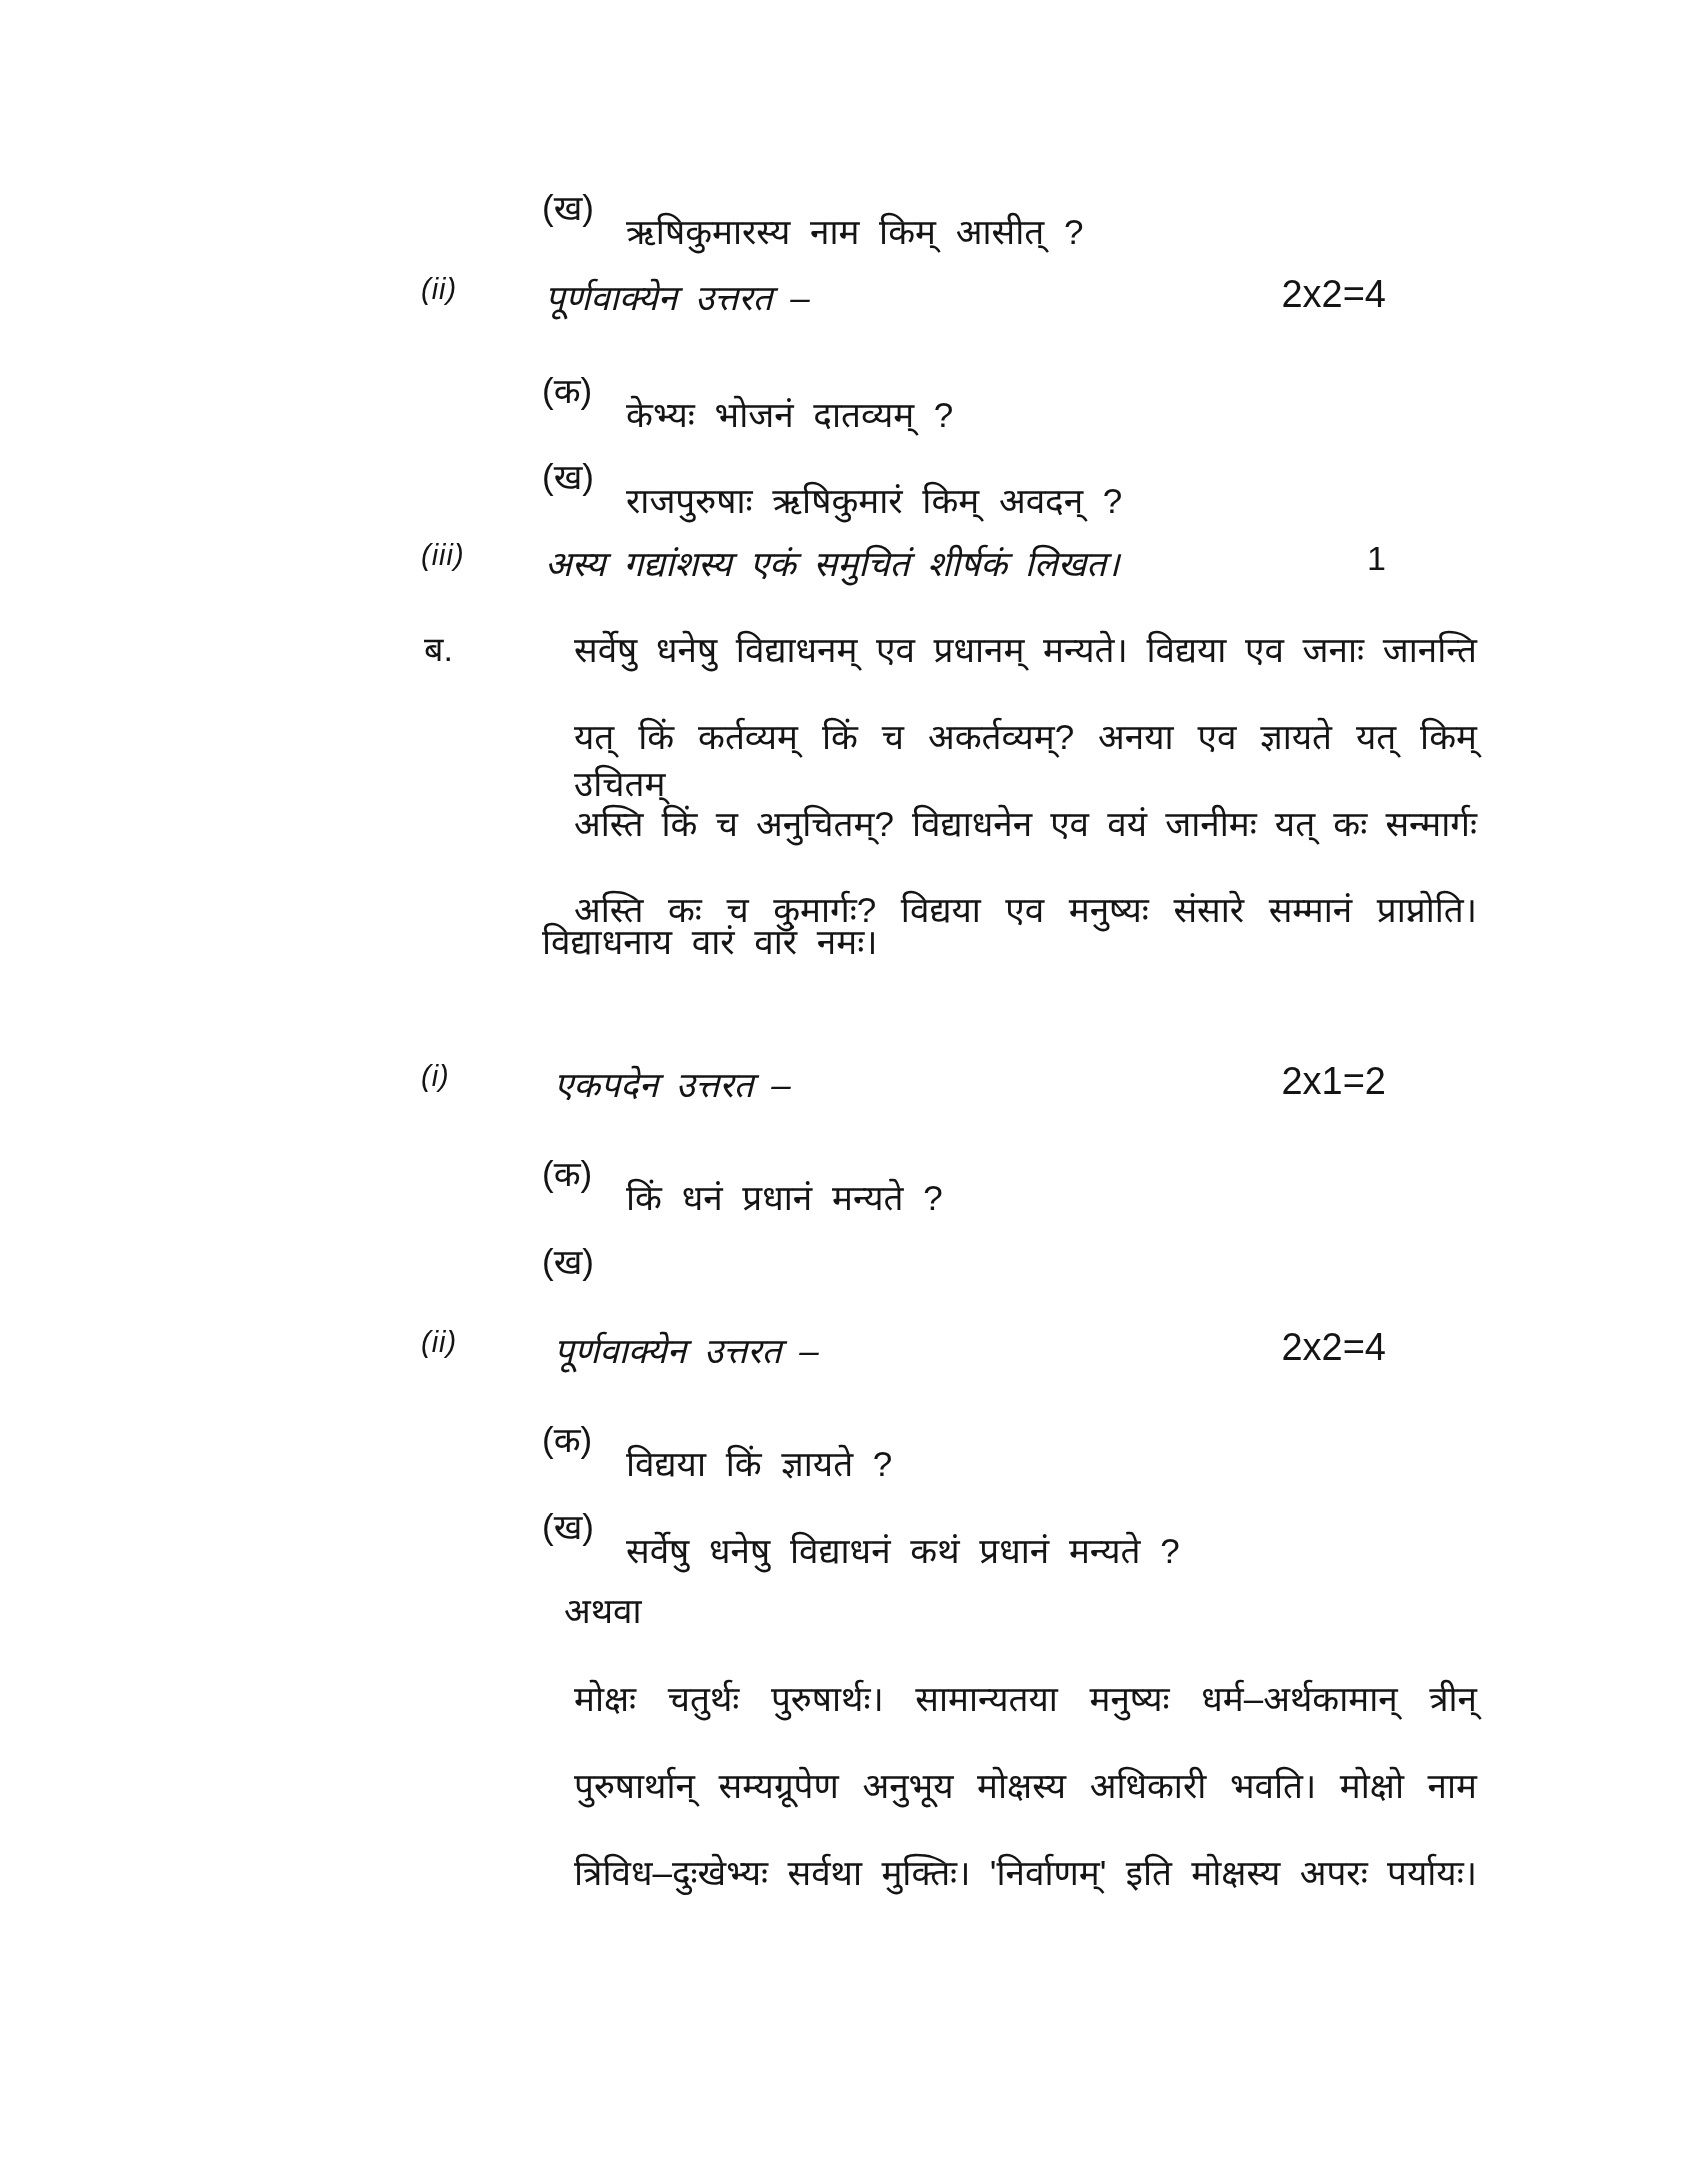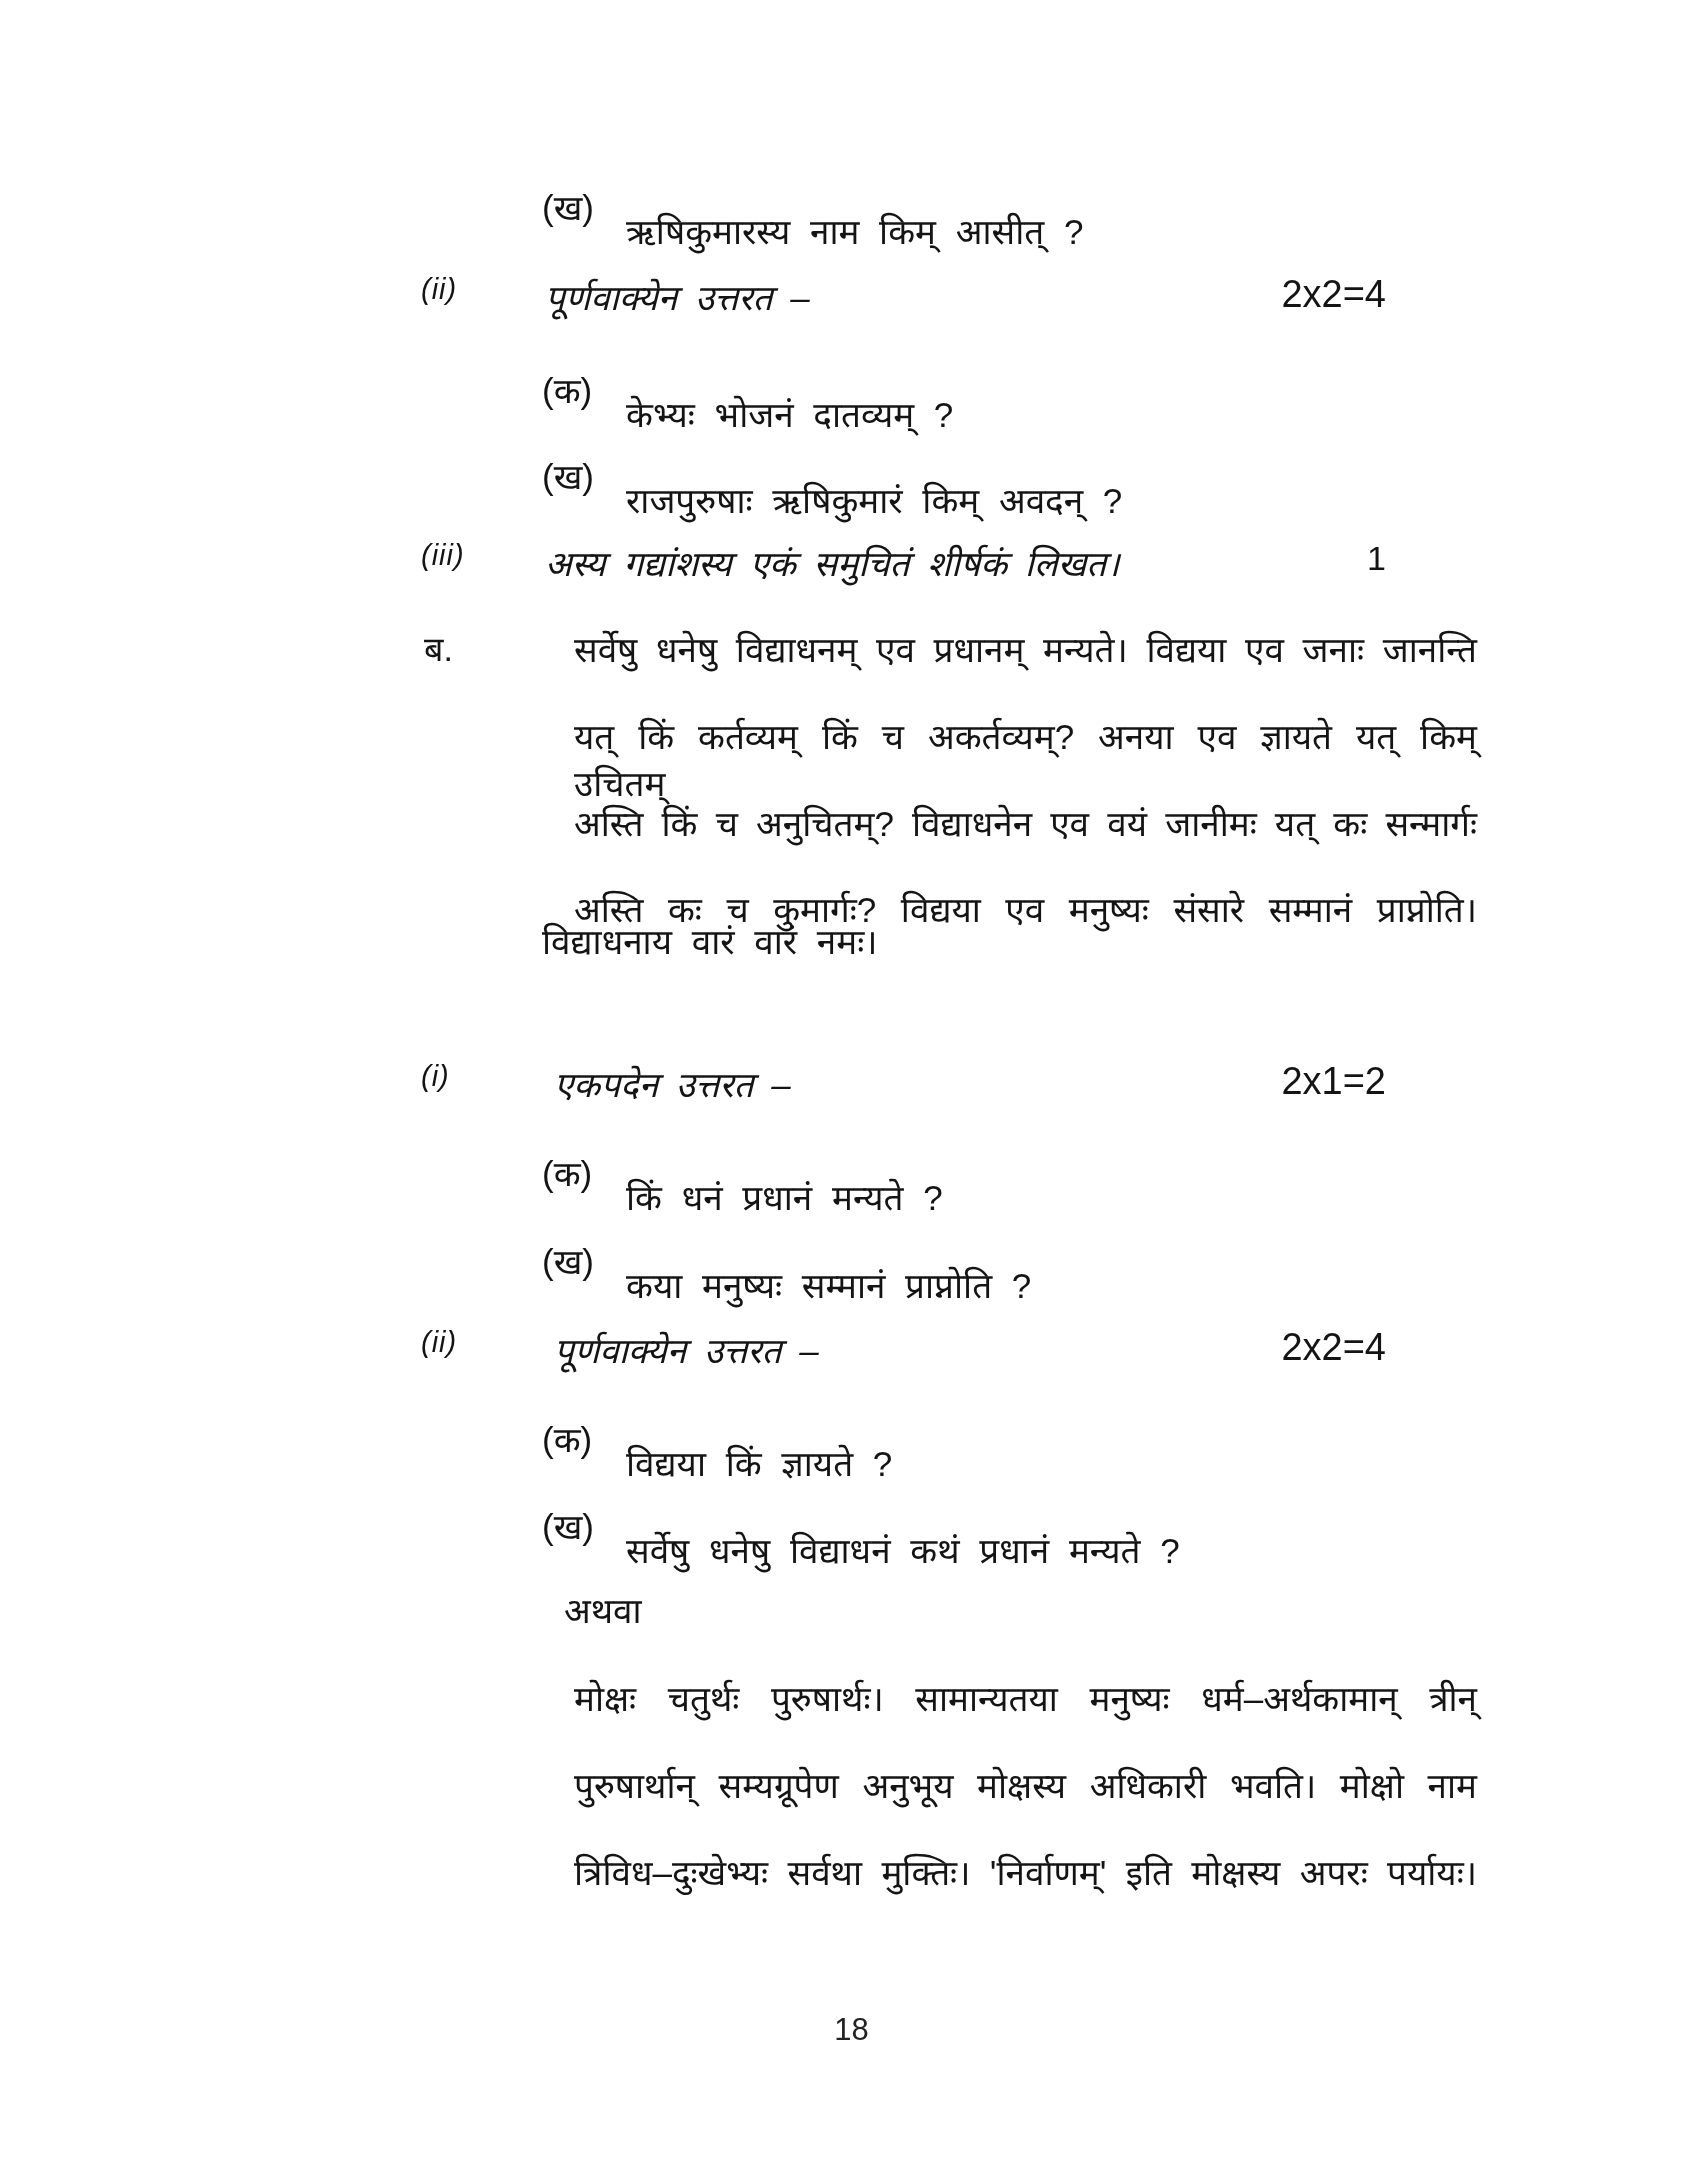--- a/index.html
+++ b/index.html
@@ -107,21 +107,20 @@
     <span class="marker">(i)</span>
     <span class="title" style="left:554px">एकपदेन उत्तरत –</span>
     <span class="marks">2x1=2</span>
   </div>
   <div class="row" style="top:1149px">
     <span class="sublabel">(क)</span>
     <span class="qtext">किं धनं प्रधानं मन्यते ?</span>
   </div>
   <div class="row" style="top:1237px">
     <span class="sublabel">(ख)</span>
-    <span class="qtext">कया मनुष्यः सम्मानं प्राप्नोति ?</span>
   </div>
 
   <div class="row" style="top:1326px">
     <span class="marker">(ii)</span>
     <span class="title" style="left:554px">पूर्णवाक्येन उत्तरत –</span>
     <span class="marks">2x2=4</span>
   </div>
   <div class="row" style="top:1415px">
     <span class="sublabel">(क)</span>
     <span class="qtext">विद्यया किं ज्ञायते ?</span>
@@ -138,18 +137,15 @@
   <div class="row" style="top:1674px">
     <span class="pline">मोक्षः चतुर्थः पुरुषार्थः। सामान्यतया मनुष्यः धर्म–अर्थकामान् त्रीन्</span>
   </div>
   <div class="row" style="top:1761px">
     <span class="pline">पुरुषार्थान् सम्यग्रूपेण अनुभूय मोक्षस्य अधिकारी भवति। मोक्षो नाम</span>
   </div>
   <div class="row" style="top:1848px">
     <span class="pline">त्रिविध–दुःखेभ्यः सर्वथा मुक्तिः। 'निर्वाणम्' इति मोक्षस्य अपरः पर्यायः।</span>
   </div>
 
-  <div class="row" style="top:2012px">
-    <span class="footer-page">18</span>
-  </div>
 
 </div>
 
 
 </body></html>

